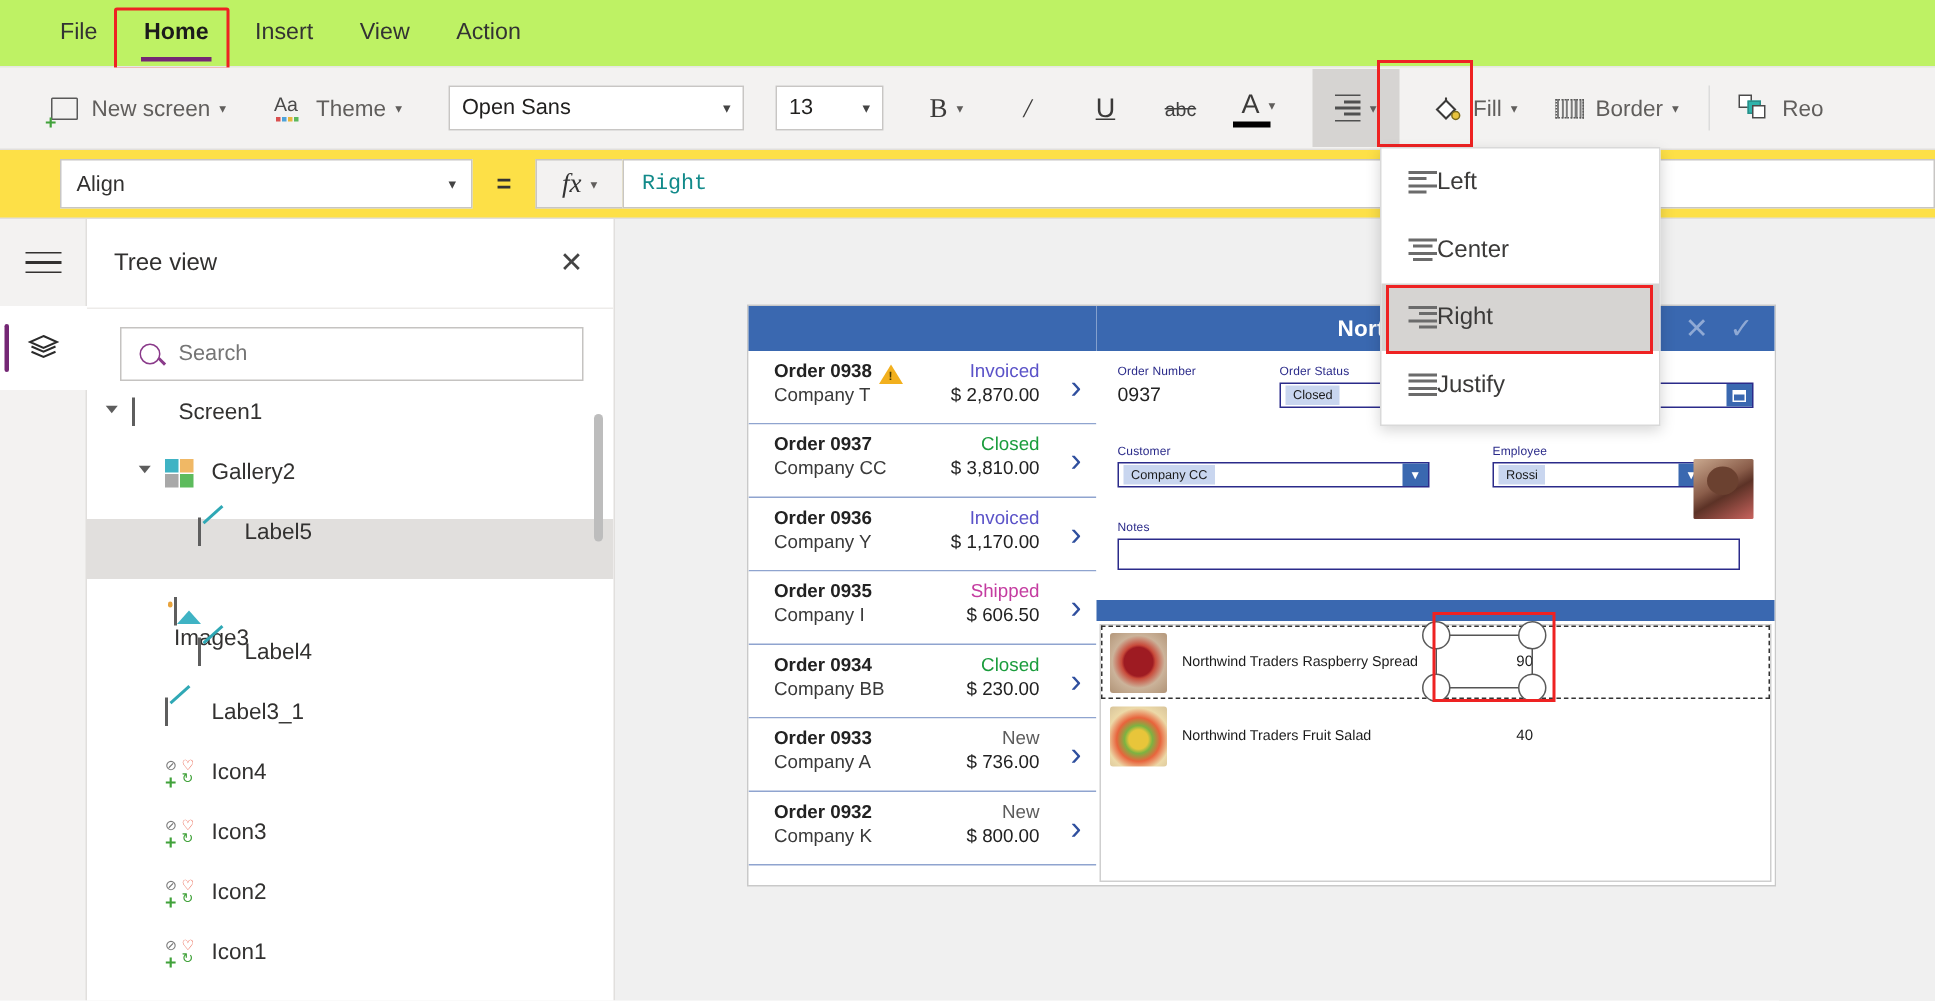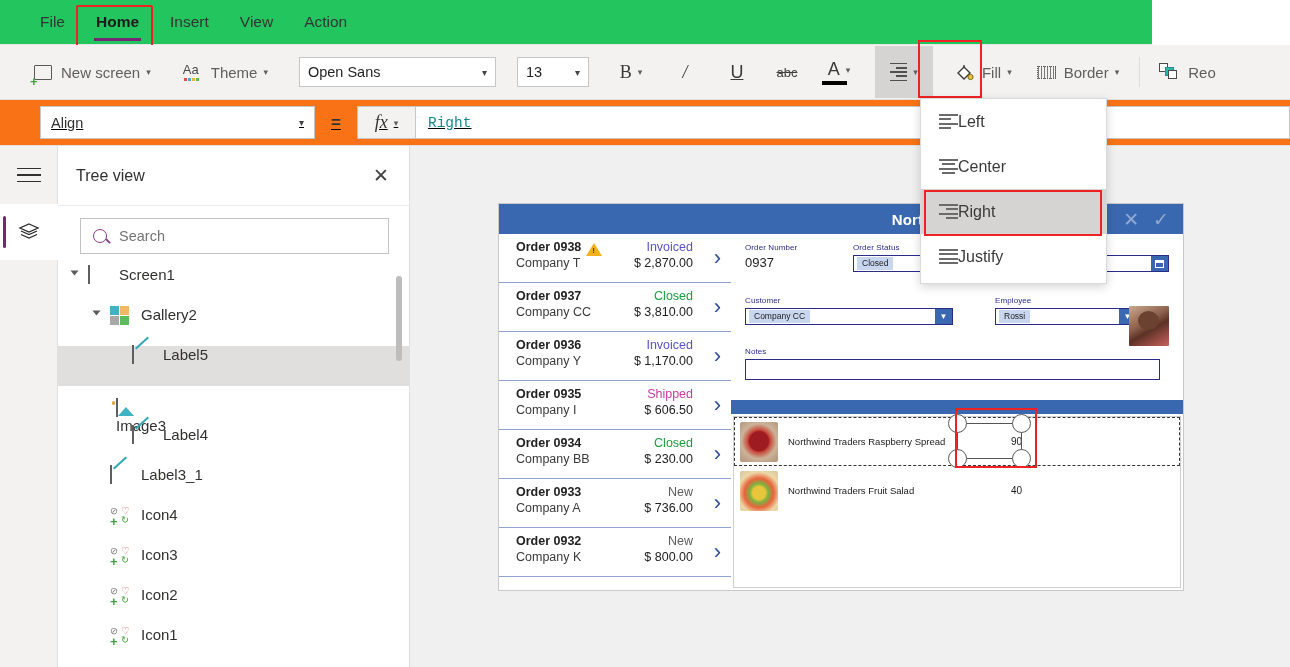--- a/index.html
+++ b/index.html
@@ -8,22 +8,22 @@
     width:1290px; height:667px;
     font-family:"Liberation Sans", sans-serif;
     background:#ffffff;
     overflow:hidden;
     position:relative;
     -webkit-font-smoothing:antialiased;
   }
 
   
   #menubar {
-    position:absolute; left:0; top:0; width:1152px; height:45px;
-    background:#22c55e; border-bottom:1px solid #e6e6e6;
+    position:absolute; left:0; top:0; width:1290px; height:45px;
+    background:#bef264; border-bottom:1px solid #e6e6e6;
     display:flex; align-items:center; padding-left:38px;
   }
   .menu-item {
     font-size:15.5px; color:#333333; margin-right:27px;
     position:relative; padding:4px 2px; cursor:pointer; white-space:nowrap;
   }
   .menu-item.active { font-weight:bold; color:#1b1b1b; }
   .menu-underline {
     position:absolute; left:0; right:0; bottom:-6px; height:3px; background:#742774;
   }
@@ -94,22 +94,22 @@
     background:
       repeating-linear-gradient(to right,#7a7a7a 0 1.5px,transparent 1.5px 3px);
   }
   .reorder-icon { width:20px; height:18px; position:relative; margin-right:9px; }
   .reorder-icon .sq { position:absolute; width:9px; height:9px; border:1.6px solid #4a4a4a; background:#fff; }
   .reorder-icon .sq.teal { background:#2fb3ab; border-color:#2a8f89; }
 
   
   #fxbar {
     position:absolute; left:0; top:100px; width:1290px; height:46px;
-    background:#f97316; border-bottom:1px solid #e1dfdd;
-    display:flex; align-items:center; padding-left:40px;text-decoration:underline;
+    background:#fde047; border-bottom:1px solid #e1dfdd;
+    display:flex; align-items:center; padding-left:40px;
   }
   #prop-select {
     width:275px; height:33px; font-size:14.5px; color:#323130;
     border:1px solid #c8c6c4; background:#fff; padding-left:10px;
     display:flex; align-items:center; justify-content:space-between;
     cursor:pointer; padding-right:10px;
   }
   #eq { font-size:17px; color:#333; margin:0 16px; font-weight:bold; }
   #fx-btn {
     width:58px; height:33px; border:1px solid #c8c6c4; background:#f3f2f1;

